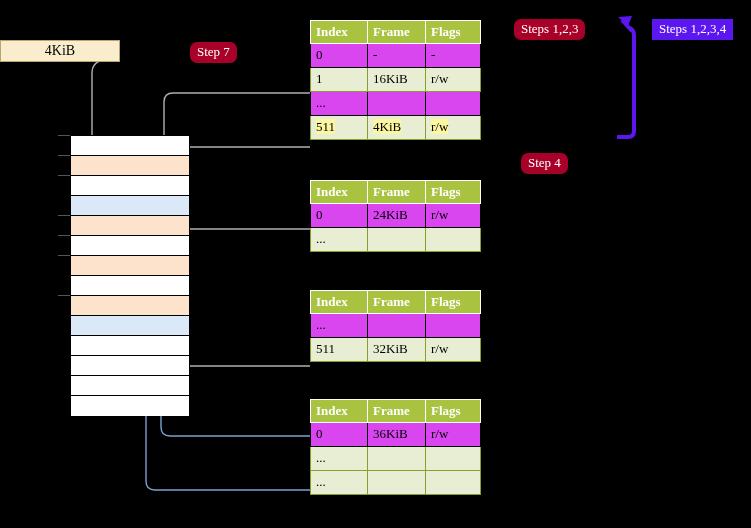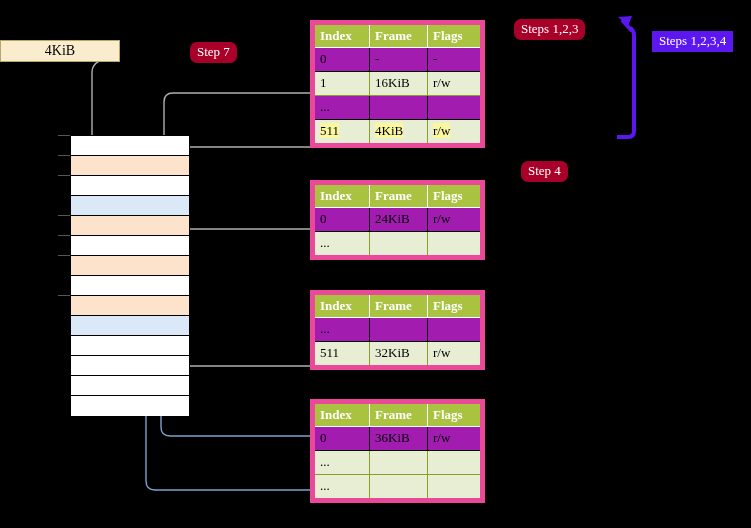--- a/index.html
+++ b/index.html
@@ -25,21 +25,21 @@
   .badge {
     position: absolute;
     color: #ffffff;
     font-size: 13px;
     line-height: 16px;
     padding: 2px 7px 3px 7px;
     white-space: nowrap;
     font-family: "Liberation Serif", "DejaVu Serif", serif;
   }
   .badge.red    { background: #a80028; border-radius: 7px; }
-  .badge.purple { background: #5c16f0; margin-top: 12px; }
+  .badge.purple { background: #5c16f0; }
 
   
   #size-box {
     position: absolute;
     left: 0px; top: 40px;
     width: 120px; height: 22px;
     background: #faedcd;
     border: 1px solid #b9a66a;
     box-sizing: border-box;
     text-align: center;
@@ -78,22 +78,22 @@
   }
 
   
   .ptable {
     position: absolute;
     border-collapse: collapse;
     table-layout: fixed;
     width: 170px;
     font-size: 13px;
     color: #000000;
-    background: #a21caf;
-    border: 5px solid #ec4899;
+    background: #d946ef;
+    border: 1px solid #ec4899;
   }
   .ptable th {
     background: #a9c23f;
     color: #ffffff;
     font-weight: bold;
     text-align: left;
     padding: 2px 5px 3px 5px;
     border: 1px solid #ffffff;
     font-size: 13px;
     line-height: 17px;
@@ -180,21 +180,21 @@
       <path d="M 628,26 L 618,17 L 632,16 Z" fill="#5c16f0"></path>
     </g>
   </svg>
 
   <div class="badge red" style="left:514px; top:19px;">Steps 1,2,3</div>
 
   <div class="badge purple" style="left:652px; top:19px;">Steps 1,2,3,4</div>
 
   <div class="badge red" style="left:190px; top:42px;">Step 7</div>
 
-  <div class="badge red" style="left:521px; top:161px;">Step 4</div>
+  <div class="badge red" style="left:521px; top:153px;">Step 4</div>
 
   <div id="size-box">4KiB</div>
 
   <div class="tick" style="top:135px;"></div>
   <div class="tick" style="top:155px;"></div>
   <div class="tick" style="top:175px;"></div>
   <div class="tick" style="top:215px;"></div>
   <div class="tick" style="top:235px;"></div>
   <div class="tick" style="top:255px;"></div>
   <div class="tick" style="top:295px;"></div>

